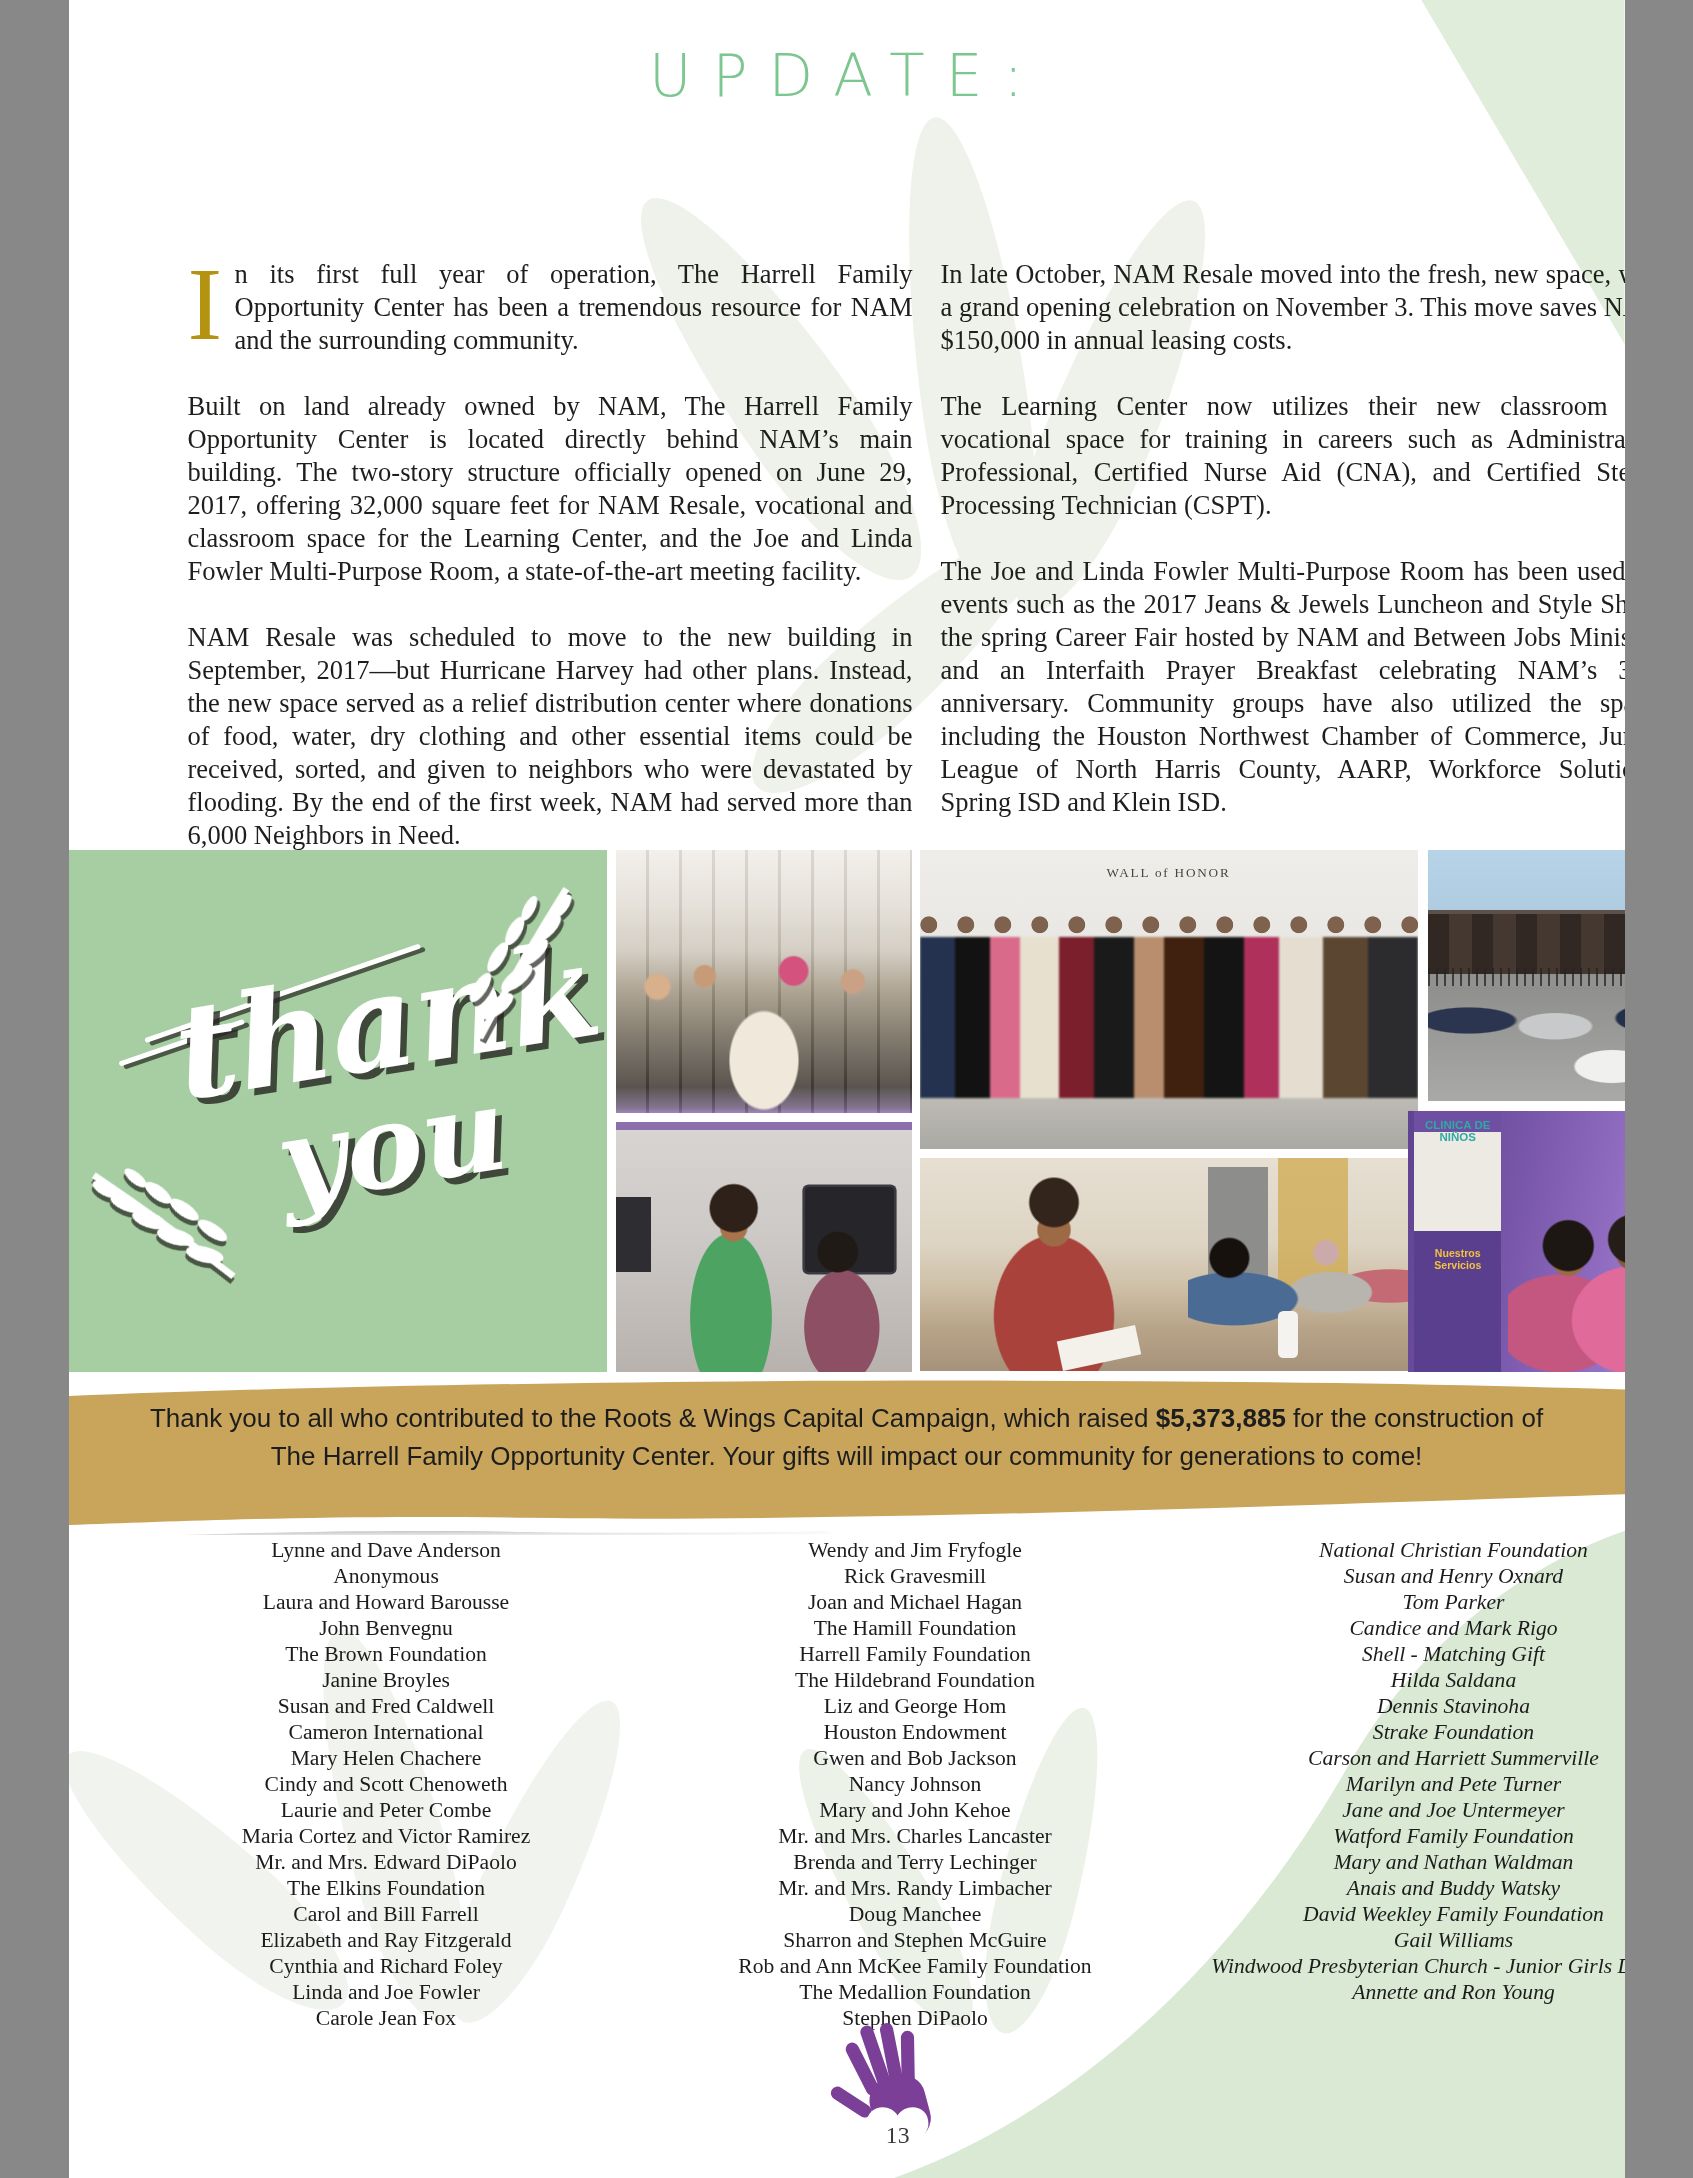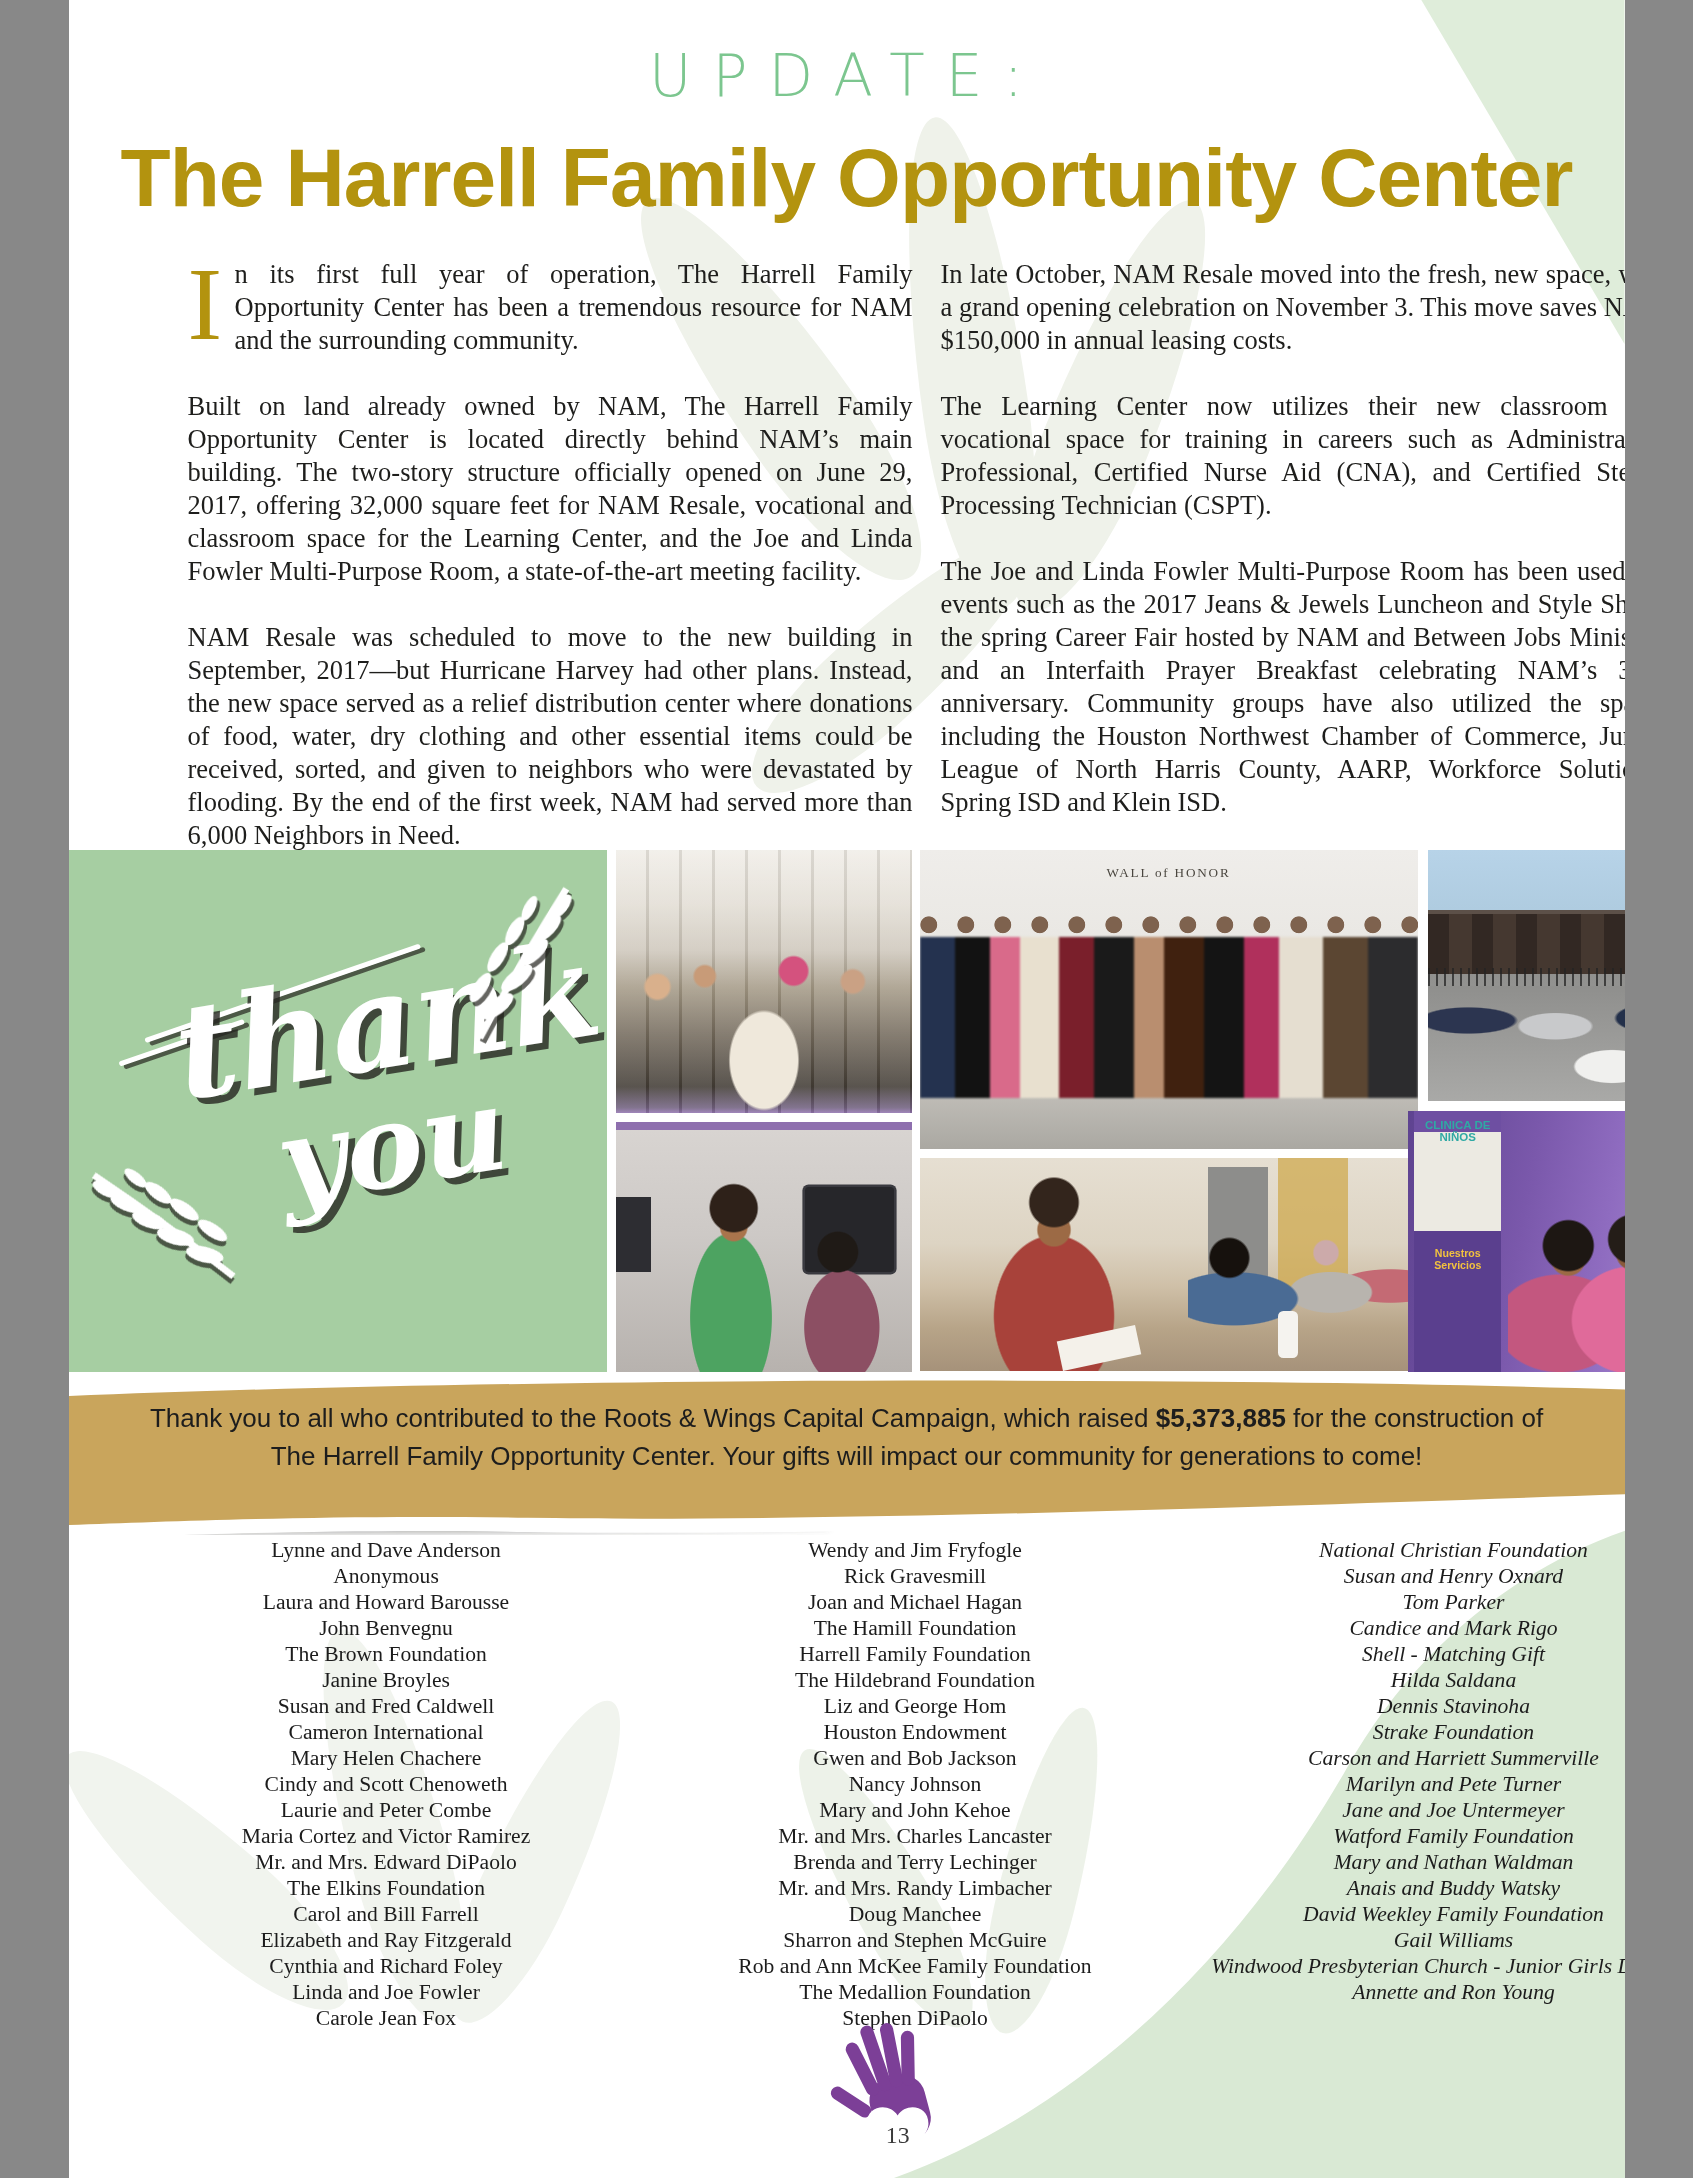--- a/index.html
+++ b/index.html
@@ -191,21 +191,20 @@
   <div class="abs wm3" style="left:741px;top:1676px;width:371px;height:423px;opacity:.8;">
     <div class="leaf" style="left:35px;top:53px;width:79px;height:318px;transform:rotate(-30deg);"></div>
     <div class="leaf" style="left:194px;top:26.5px;width:79px;height:335px;transform:rotate(14deg);"></div>
   </div>
 
   <svg class="wedge-svg" viewBox="0 0 1920 2469">
     <path d="M1920 1702 C1730 1718 1555 1815 1448 2005 C1330 2212 1150 2392 935 2469 L1920 2469 Z" fill="#D9E9D4"></path>
   </svg>
 
   <div class="update">UPDATE:</div>
-  <div class="title">The Harrell Family Opportunity Center</div>
 
   <div class="col col-left">
     <p><span class="dropcap">I</span><span>n its first full year of operation, The Harrell Family Opportunity Center has been a tremendous resource for NAM and the surrounding community.</span></p>
     <p>Built on land already owned by NAM, The Harrell Family Opportunity Center is located directly behind NAM’s main building. The two-story structure officially opened on June 29, 2017, offering 32,000 square feet for NAM Resale, vocational and classroom space for the Learning Center, and the Joe and Linda Fowler Multi-Purpose Room, a state-of-the-art meeting facility.</p>
     <p>NAM Resale was scheduled to move to the new building in September, 2017—but Hurricane Harvey had other plans. Instead, the new space served as a relief distribution center where donations of food, water, dry clothing and other essential items could be received, sorted, and given to neighbors who were devastated by flooding. By the end of the first week, NAM had served more than 6,000 Neighbors in Need.</p>
   </div>
   <div class="col col-right">
     <p>In late October, NAM Resale moved into the fresh, new space, with a grand opening celebration on November 3. This move saves NAM $150,000 in annual leasing costs.</p>
     <p>The Learning Center now utilizes their new classroom and vocational space for training in careers such as Administrative Professional, Certified Nurse Aid (CNA), and Certified Sterile Processing Technician (CSPT).</p>
     <p>The Joe and Linda Fowler Multi-Purpose Room has been used for events such as the 2017 Jeans &amp; Jewels Luncheon and Style Show, the spring Career Fair hosted by NAM and Between Jobs Ministry, and an Interfaith Prayer Breakfast celebrating NAM’s 35th anniversary. Community groups have also utilized the space, including the Houston Northwest Chamber of Commerce, Junior League of North Harris County, AARP, Workforce Solutions, Spring ISD and Klein ISD.</p>

